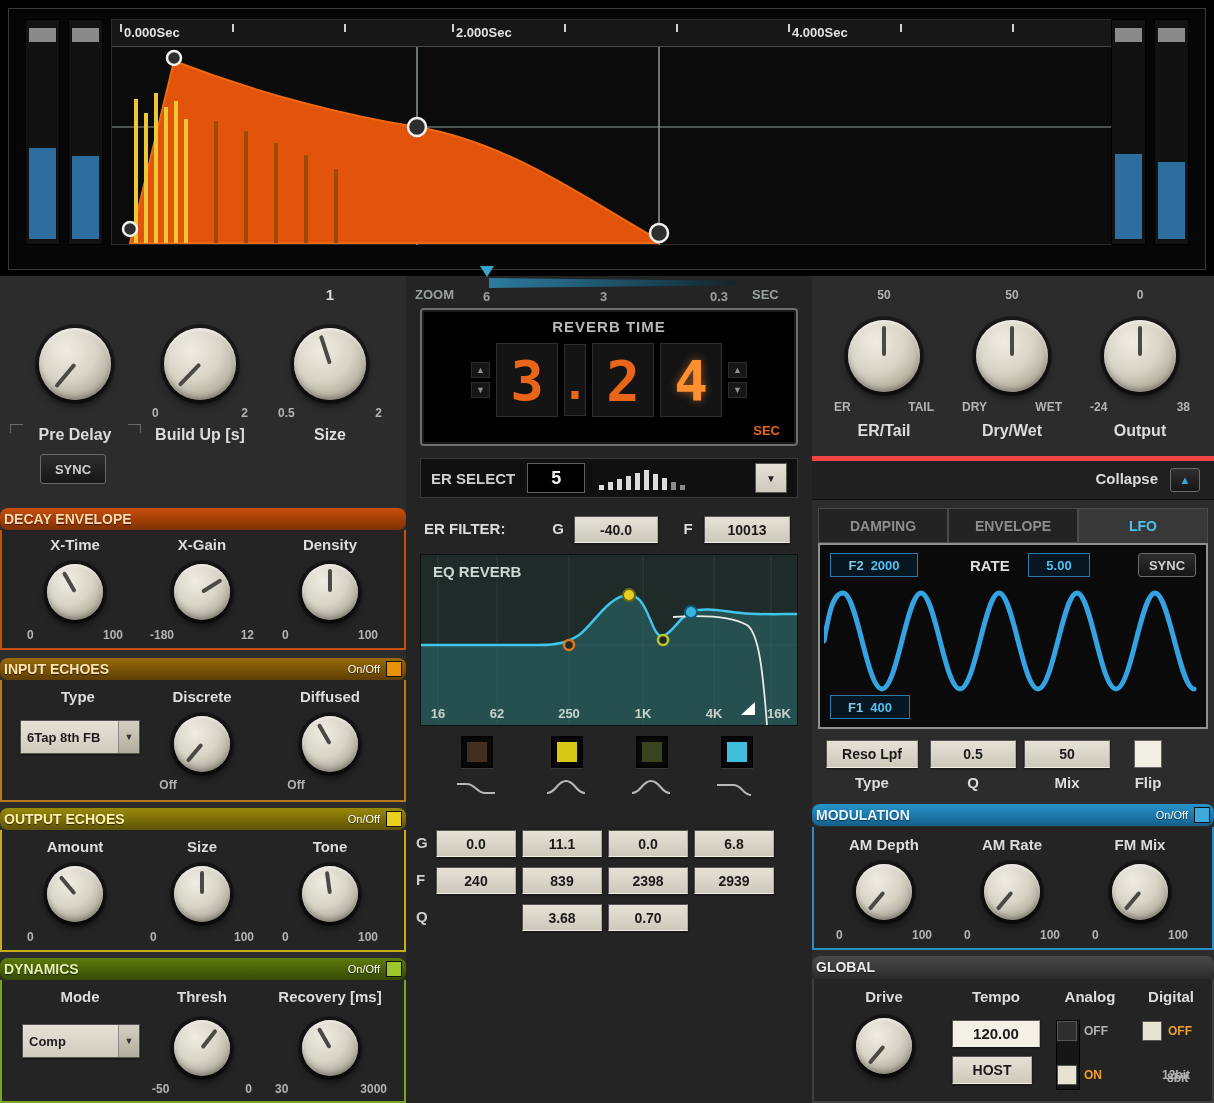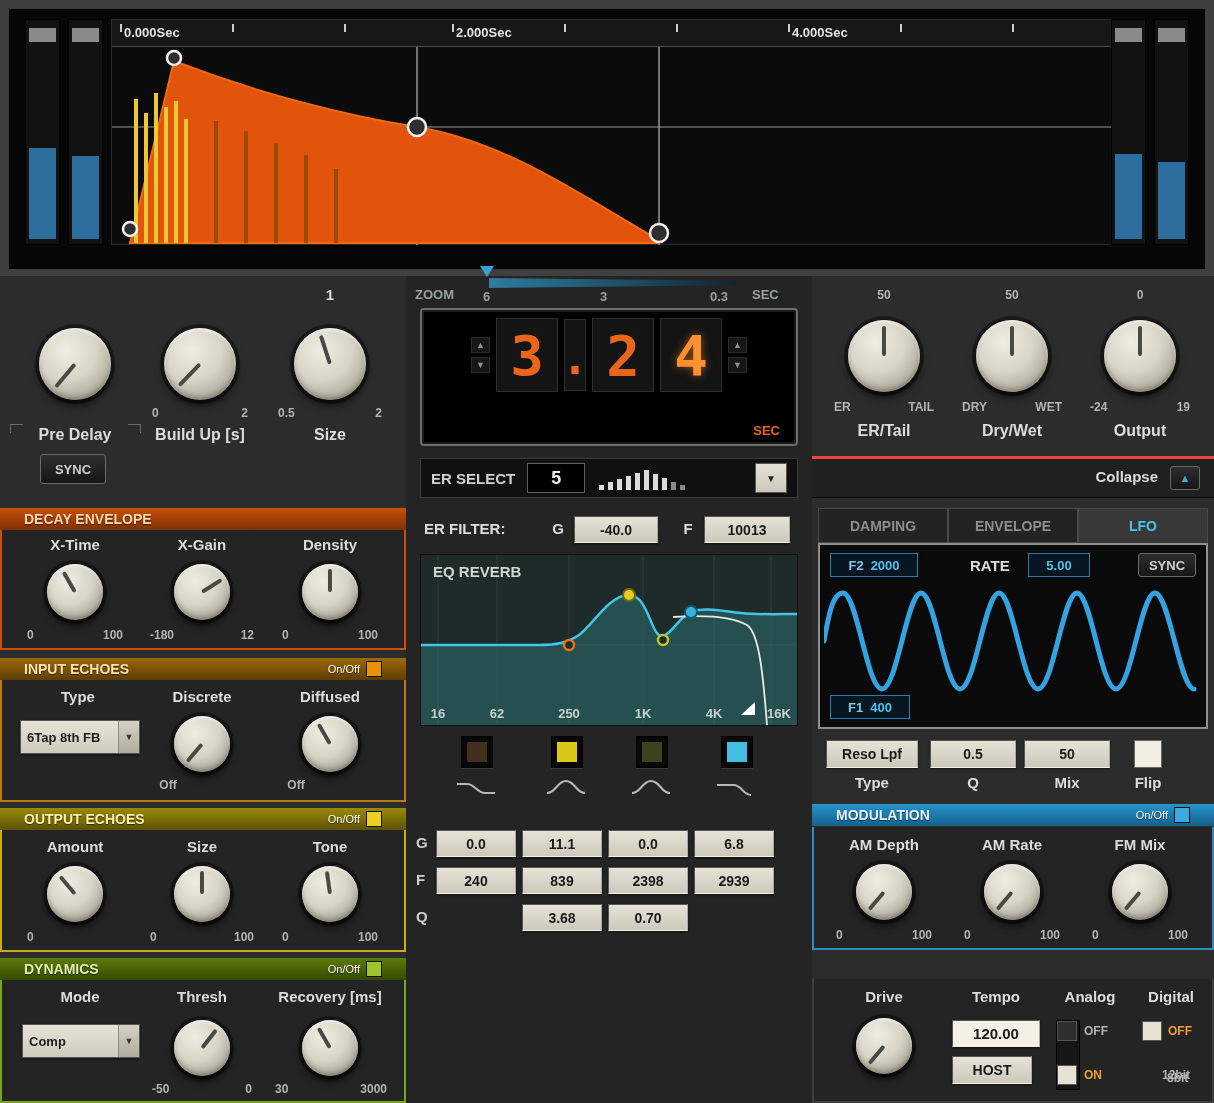--- a/index.html
+++ b/index.html
@@ -1,17 +1,17 @@
 <!DOCTYPE html>
 <html><head>
 <meta charset="utf-8">
 <style>
   html,body{margin:0;padding:0;width:1214px;height:1103px;overflow:hidden;background:#141414;
     font-family:"Liberation Sans",sans-serif;-webkit-font-smoothing:antialiased;}
-  #app{position:relative;width:1214px;height:1103px;background:#404040;}
+  #app{position:relative;width:1214px;height:1103px;background:#000000;}
   .abs{position:absolute;}
   .col{position:absolute;background:#2c2c2c;}
   
   .top-display{position:absolute;left:8px;top:8px;width:1198px;height:262px;background:#060606;border:1px solid #3a3a3a;box-sizing:border-box;}
   .meters{position:absolute;top:10px;width:78px;height:226px;display:flex;gap:8px;}
   .meter{flex:1;background:#121212;border:1px solid #000;position:relative;}
   .meter .cap{position:absolute;top:8px;left:3px;right:3px;height:14px;background:#8a8a8a;}
   .meter .fill{position:absolute;left:3px;right:3px;bottom:5px;background:#2e6e9e;}
   .graph{position:absolute;left:102px;top:10px;width:1008px;height:226px;background:#0b0b0b;border:1px solid #2a2a2a;box-sizing:border-box;}
   .ruler{position:relative;height:26px;background:#171717;border-bottom:1px solid #4a4a4a;}
@@ -32,22 +32,22 @@
   .knob{position:absolute;border-radius:50%;
     background:radial-gradient(circle at 38% 30%,#efede3 0%,#d8d4c6 45%,#b6b2a2 72%,#7e7a6c 100%);
     box-shadow:0 0 0 4px rgba(0,0,0,.4),0 5px 9px rgba(0,0,0,.75),inset 0 2px 3px rgba(255,255,255,.6),inset 0 -3px 5px rgba(0,0,0,.25);}
   .knob i{position:absolute;left:50%;top:50%;width:4px;margin-left:-2px;background:#4a4a45;border-radius:2px;transform-origin:50% 0;}
   .k72{width:72px;height:72px;}.k72 i{height:30px;}
   .k56{width:56px;height:56px;}.k56 i{height:23px;}
   .lbl{position:absolute;text-align:center;font-size:15px;font-weight:bold;color:#dcdcdc;}
   .small{font-size:12px;color:#b4b4b4;}
   .range{position:absolute;display:flex;justify-content:space-between;font-size:12px;font-weight:bold;color:#b4b4b4;}
   
-  .sec-head{position:absolute;left:0;width:100%;height:22px;display:flex;align-items:center;padding:0 24px;box-sizing:border-box;
-    font-weight:bold;font-size:14px;text-shadow:0 1px 1px rgba(0,0,0,.6);}
+  .sec-head{position:absolute;left:0;width:100%;height:22px;display:flex;align-items:center;padding:0 4px;box-sizing:border-box;
+    font-weight:bold;font-size:14px;text-shadow:0 1px 1px rgba(0,0,0,.6);border-radius:8px;}
   .onoff{margin-left:auto;font-size:11px;font-weight:normal;color:#fff;}
   .led{width:14px;height:14px;margin-left:6px;border:1px solid #111;}
   .sec-body{position:absolute;left:0;width:100%;background:#242424;border:2px solid;border-top:none;box-sizing:border-box;}
   
   .vbox{position:absolute;background:linear-gradient(#e6e2d6,#ccc8ba);border:1px solid #555;border-bottom-color:#f2efe6;border-right-color:#aaa;
     color:#1a1a1a;font-weight:bold;font-size:14px;display:flex;align-items:center;justify-content:center;box-shadow:0 1px 2px rgba(0,0,0,.55);box-sizing:border-box;}
   .bluebox{position:absolute;background:#081622;border:1px solid #2e7aa6;color:#4ec2f0;font-weight:bold;font-size:13px;
     display:flex;align-items:center;justify-content:center;gap:7px;box-sizing:border-box;}
   .darkbtn{position:absolute;background:linear-gradient(#2e2e2e,#161616);border:1px solid #6a6a6a;color:#cfcfcf;font-weight:bold;font-size:13px;
     display:flex;align-items:center;justify-content:center;border-radius:3px;box-sizing:border-box;}
@@ -303,20 +303,21 @@
     </div>
     <div class="range" style="left:275px;top:806px;width:112px">
       <span>30</span>
       <span>3000</span>
     </div>
   </div>
 
   <div class="col" style="left:406px;top:276px;width:406px;height:827px;background:#242424;border-right:1px solid #181818">
 
     <div class="rt-display">
+      <div class="rt-title">REVERB TIME</div>
       <div class="rt-row">
         <div class="spinner">
           <span>▲</span>
           <span>▼</span>
         </div>
         <div class="digit-cell">3</div>
         <div class="digit-cell dot">.</div>
         <div class="digit-cell">2</div>
         <div class="digit-cell bright">4</div>
         <div class="spinner">
@@ -446,27 +447,27 @@
     <div class="range" style="left:22px;top:124px;width:100px">
       <span>ER</span>
       <span>TAIL</span>
     </div>
     <div class="range" style="left:150px;top:124px;width:100px">
       <span>DRY</span>
       <span>WET</span>
     </div>
     <div class="range" style="left:278px;top:124px;width:100px">
       <span>-24</span>
-      <span>19</span>
+      <span>38</span>
     </div>
     <span class="lbl" style="left:12px;top:146px;width:120px;font-size:16px">ER/Tail</span>
     <span class="lbl" style="left:140px;top:146px;width:120px;font-size:16px">Dry/Wet</span>
     <span class="lbl" style="left:268px;top:146px;width:120px;font-size:16px">Output</span>
 
-    <div class="abs" style="left:0;top:180px;width:402px;height:38px;background:#202020;border-top:3px solid #ef4444;border-bottom:1px solid #0a0a0a">
+    <div class="abs" style="left:0;top:180px;width:402px;height:38px;background:#202020;border-top:5px solid #ef4444;border-bottom:1px solid #0a0a0a">
       <span class="lbl" style="right:56px;top:9px;width:100px;text-align:right">Collapse</span>
       <div class="darkbtn" style="right:14px;top:7px;width:30px;height:24px;color:#3fa6d8;font-size:11px">
         <span>▲</span>
       </div>
     </div>
 
     <div class="tabs">
       <div class="tab">DAMPING</div>
       <div class="tab">ENVELOPE</div>
       <div class="tab active">LFO</div>
@@ -524,20 +525,23 @@
     </div>
     <div class="range" style="left:152px;top:652px;width:96px">
       <span>0</span>
       <span>100</span>
     </div>
     <div class="range" style="left:280px;top:652px;width:96px">
       <span>0</span>
       <span>100</span>
     </div>
 
+    <div class="sec-head" style="top:680px;background:linear-gradient(#4a4a4a,#2c2c2c);color:#ececec">
+      <span>GLOBAL</span>
+    </div>
     <div class="sec-body" style="top:703px;height:124px;border-color:#3e3e3e"></div>
     <span class="lbl" style="left:22px;top:712px;width:100px">Drive</span>
     <div class="knob k56" style="left:44px;top:742px">
         <i style="transform:rotate(40deg)"></i>
       </div>
     <span class="lbl" style="left:134px;top:712px;width:100px">Tempo</span>
     <div class="vbox" style="left:140px;top:744px;width:88px;height:27px;background:#f4f0e6;font-size:15px">120.00</div>
     <div class="vbox" style="left:140px;top:780px;width:80px;height:28px">HOST</div>
     <span class="lbl" style="left:230px;top:712px;width:96px">Analog</span>
     <div class="abs" style="left:244px;top:744px;width:22px;height:68px;background:#161616;border:1px solid #000"></div>

